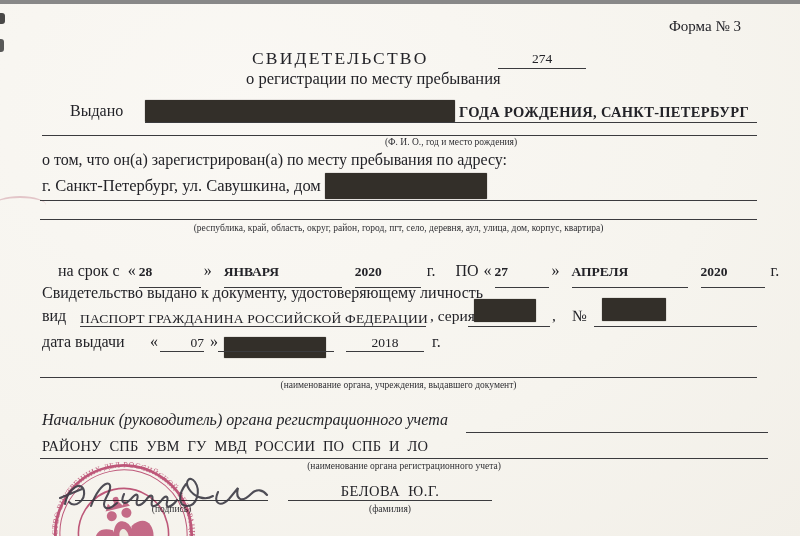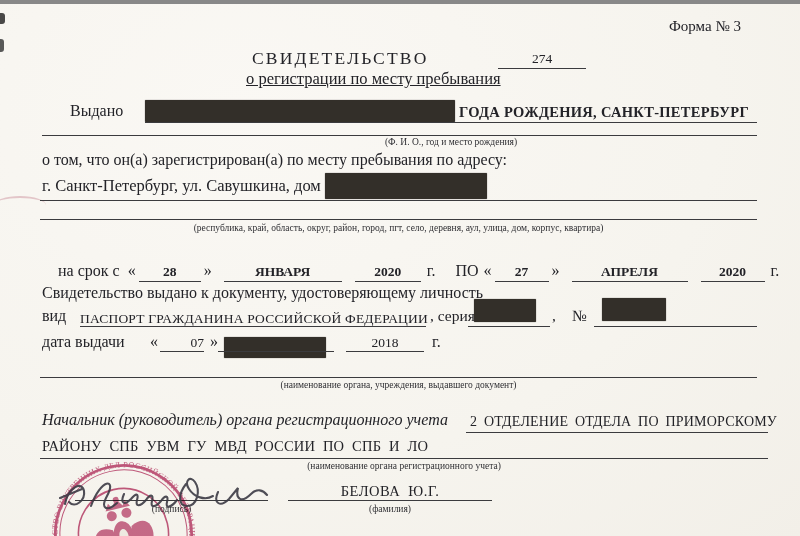--- a/index.html
+++ b/index.html
@@ -4,42 +4,42 @@
 <style>
   html,body{margin:0;padding:0;background:#888;}
   .page{position:relative;width:800px;height:536px;margin:4px auto;overflow:hidden;
         background:#f7f5f0;
         background-image:radial-gradient(ellipse at 30% 20%, #faf8f4 0%, #f6f4ee 60%, #f2efe8 100%);
         font-family:"Liberation Serif","DejaVu Serif",serif;color:#232328;}
   .t{position:absolute;white-space:pre;line-height:1.15;}
   .cap{position:absolute;font-size:9.5px;color:#2f2f33;text-align:center;white-space:pre;}
   .rule{position:absolute;height:1.4px;background:#3b3b3e;}
   .redact{position:absolute;background:#332f29;border-radius:1px;box-shadow:0 0 1px #332f29;}
-  .blank{display:inline-block;border-bottom:1.4px solid #3b3b3e;text-align:center;padding-bottom:1px;}
+  .blank{display:inline-block;border-bottom:1.4px solid #3b3b3e;text-align:left;padding-bottom:7px;}
   .bv{font-weight:bold;font-size:13.5px;}
   .bold{font-weight:bold;}
   .stamp{position:absolute;mix-blend-mode:multiply;opacity:.92;}
   .sig{position:absolute;}
   .artifact{position:absolute;}
 </style>
 </head>
 <body>
 
 <div class="page">
 
   <div class="artifact" style="left:0;top:9px;width:5px;height:11px;background:#1d1d1d;opacity:.8;border-radius:0 3px 3px 0;"></div>
   <div class="artifact" style="left:0;top:35px;width:4px;height:13px;background:#242424;opacity:.75;border-radius:0 3px 3px 0;"></div>
   <div class="artifact" style="left:-6px;top:192px;width:52px;height:16px;border-top:2px solid rgba(195,125,140,.4);border-radius:50%;"></div>
 
   <div class="t" style="left:669px;top:14px;font-size:15px;">Форма № 3</div>
 
   <div class="t" style="left:252px;top:44px;font-size:17.5px;letter-spacing:2.2px;">СВИДЕТЕЛЬСТВО</div>
   <div class="t" style="left:498px;top:46.5px;width:88px;text-align:center;font-size:13.5px;">274</div>
   <div class="rule" style="left:498px;top:64px;width:88px;"></div>
-  <div class="t" style="left:246px;top:66px;font-size:16.5px;text-decoration:underline;">о регистрации по месту пребывания</div>
+  <div class="t" style="left:246px;top:66px;font-size:16.5px;">о регистрации по месту пребывания</div>
 
   <div class="t" style="left:70px;top:98px;font-size:16px;">Выдано</div>
   <div class="redact" style="left:145px;top:96px;width:310px;height:22px;"></div>
   <div class="t bold" style="left:459px;top:100px;font-size:14.5px;letter-spacing:.3px;">ГОДА РОЖДЕНИЯ, САНКТ-ПЕТЕРБУРГ</div>
   <div class="rule" style="left:145px;top:117.5px;width:612px;"></div>
   <div class="rule" style="left:42px;top:131px;width:715px;"></div>
   <div class="cap" style="left:145px;top:133px;width:612px;">(Ф. И. О., год и место рождения)</div>
 
   <div class="t" style="left:42px;top:173px;font-size:16.5px;">г. Санкт-Петербург, ул. Савушкина, дом</div>
   <div class="t" style="left:42px;top:147px;font-size:16px;">о том, что он(а) зарегистрирован(а) по месту пребывания по адресу:</div>
@@ -73,21 +73,20 @@
   <div class="redact" style="left:224px;top:333px;width:102px;height:21px;"></div>
   <div class="rule" style="left:218px;top:347px;width:116px;"></div>
   <div class="t" style="left:346px;top:331px;width:78px;text-align:center;font-size:13.5px;">2018</div>
   <div class="rule" style="left:346px;top:347px;width:78px;"></div>
   <div class="t" style="left:432px;top:329px;font-size:16px;">г.</div>
 
   <div class="rule" style="left:40px;top:372.5px;width:717px;"></div>
   <div class="cap" style="left:40px;top:375.5px;width:717px;">(наименование органа, учреждения, выдавшего документ)</div>
 
   <div class="t" style="left:42px;top:407px;font-size:16px;font-style:italic;">Начальник (руководитель) органа регистрационного учета</div>
-  <div class="t" style="left:470px;top:410px;font-size:14px;word-spacing:3px;letter-spacing:.2px;">2 ОТДЕЛЕНИЕ ОТДЕЛА ПО ПРИМОРСКОМУ</div>
   <div class="rule" style="left:466px;top:427.5px;width:302px;"></div>
   <div class="t" style="left:42px;top:434px;font-size:14.5px;word-spacing:4px;letter-spacing:.2px;">РАЙОНУ СПБ УВМ ГУ МВД РОССИИ ПО СПБ И ЛО</div>
   <div class="rule" style="left:40px;top:453.5px;width:728px;"></div>
   <div class="cap" style="left:40px;top:457px;width:728px;">(наименование органа регистрационного учета)</div>
 
   <div class="rule" style="left:75px;top:496px;width:193px;"></div>
   <div class="cap" style="left:75px;top:500px;width:193px;">(подпись)</div>
   <div class="t" style="left:288px;top:479px;width:204px;text-align:center;font-size:14.5px;word-spacing:4px;letter-spacing:.5px;">БЕЛОВА Ю.Г.</div>
   <div class="rule" style="left:288px;top:496px;width:204px;"></div>
   <div class="cap" style="left:288px;top:500px;width:204px;">(фамилия)</div>

